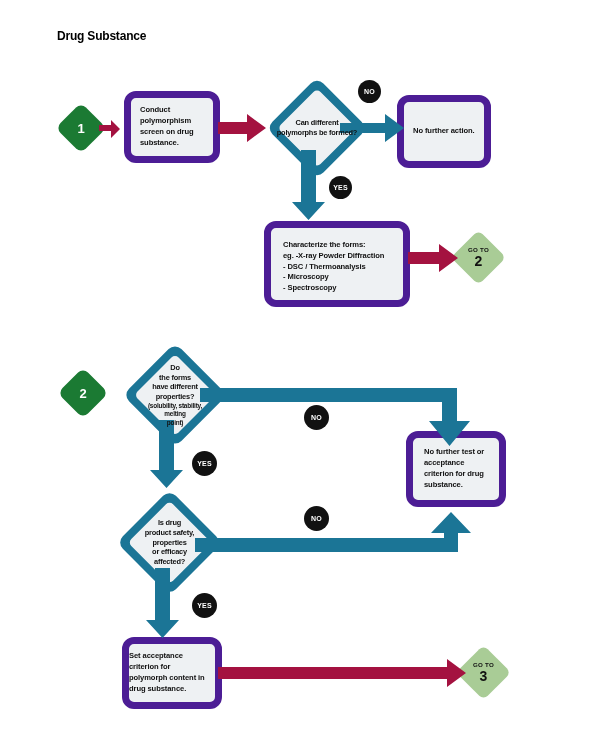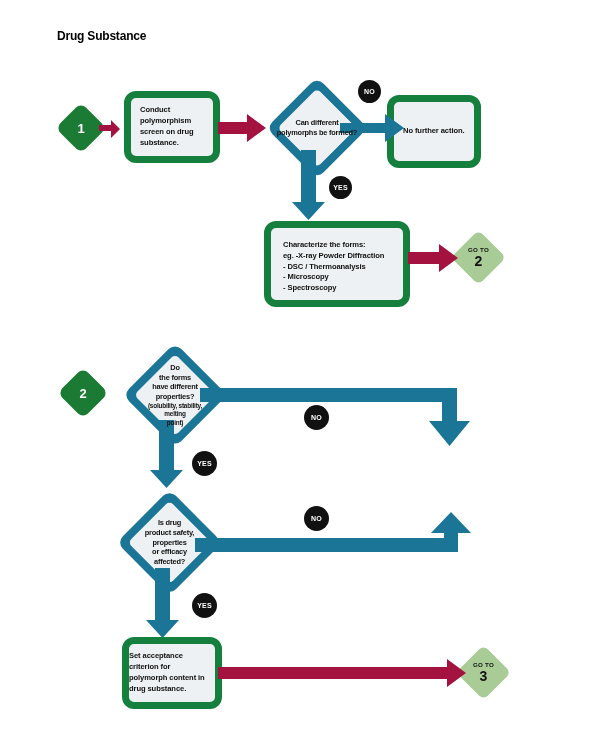--- a/index.html
+++ b/index.html
@@ -28,21 +28,21 @@
     font-weight: bold;
     color: #000000;
     letter-spacing: -0.2px;
   }
 
   
   .box {
     position: absolute;
     box-sizing: border-box;
     background: #eef1f3;
-    border: 7px solid #15803d;
+    border: 7px solid #4c1d95;
     border-radius: 12px;
     display: flex;
     align-items: center;
     justify-content: flex-start;
     padding: 6px 9px;
   }
   .box .btxt {
     font-size: 7.6px;
     font-weight: bold;
     line-height: 1.42;
@@ -184,21 +184,21 @@
   </div>
 
   <div class="conn" style="left:340px; top:113px;">
     <svg width="66" height="30" viewBox="0 0 66 30">
       <path d="M0,10 L45,10 L45,1 L64,15 L45,29 L45,20 L0,20 Z" fill="#1b7596"></path>
     </svg>
   </div>
 
   <div class="badge" style="left:358px; top:80px; width:23px; height:23px;">NO</div>
 
-  <div class="box center" style="left:387px; top:95px; width:94px; height:73px;">
+  <div class="box center" style="left:397px; top:95px; width:94px; height:73px;">
     <div class="btxt">No further action.</div>
   </div>
 
   <div class="conn" style="left:296px; top:150px;">
     <svg width="30" height="72" viewBox="0 0 30 72">
       <path d="M5,0 L20,0 L20,52 L29,52 L12.5,70 L-4,52 L5,52 Z" fill="#1b7596"></path>
     </svg>
   </div>
 
   <div class="badge" style="left:329px; top:176px; width:23px; height:23px;">YES</div>
@@ -271,20 +271,23 @@
   </div>
 
   <div class="conn" style="left:195px; top:512px;">
     <svg width="275" height="48" viewBox="0 0 275 48">
       <path d="M0,26 L249,26 L249,21 L236,21 L256,0 L276,21 L263,21 L263,40 L0,40 Z" fill="#1b7596"></path>
     </svg>
   </div>
 
   <div class="badge" style="left:304px; top:506px; width:25px; height:25px;">NO</div>
 
+  <div class="box" style="left:406px; top:431px; width:100px; height:76px; padding-left:11px;">
+    <div class="btxt">No further test or acceptance criterion for drug substance.</div>
+  </div>
 
   <div class="conn" style="left:150px; top:568px;">
     <svg width="30" height="72" viewBox="0 0 30 72">
       <path d="M5,0 L20,0 L20,52 L29,52 L12.5,70 L-4,52 L5,52 Z" fill="#1b7596"></path>
     </svg>
   </div>
 
   <div class="badge" style="left:192px; top:593px; width:25px; height:25px;">YES</div>
 
   <div class="box" style="left:122px; top:637px; width:100px; height:72px; padding-left:0;">

